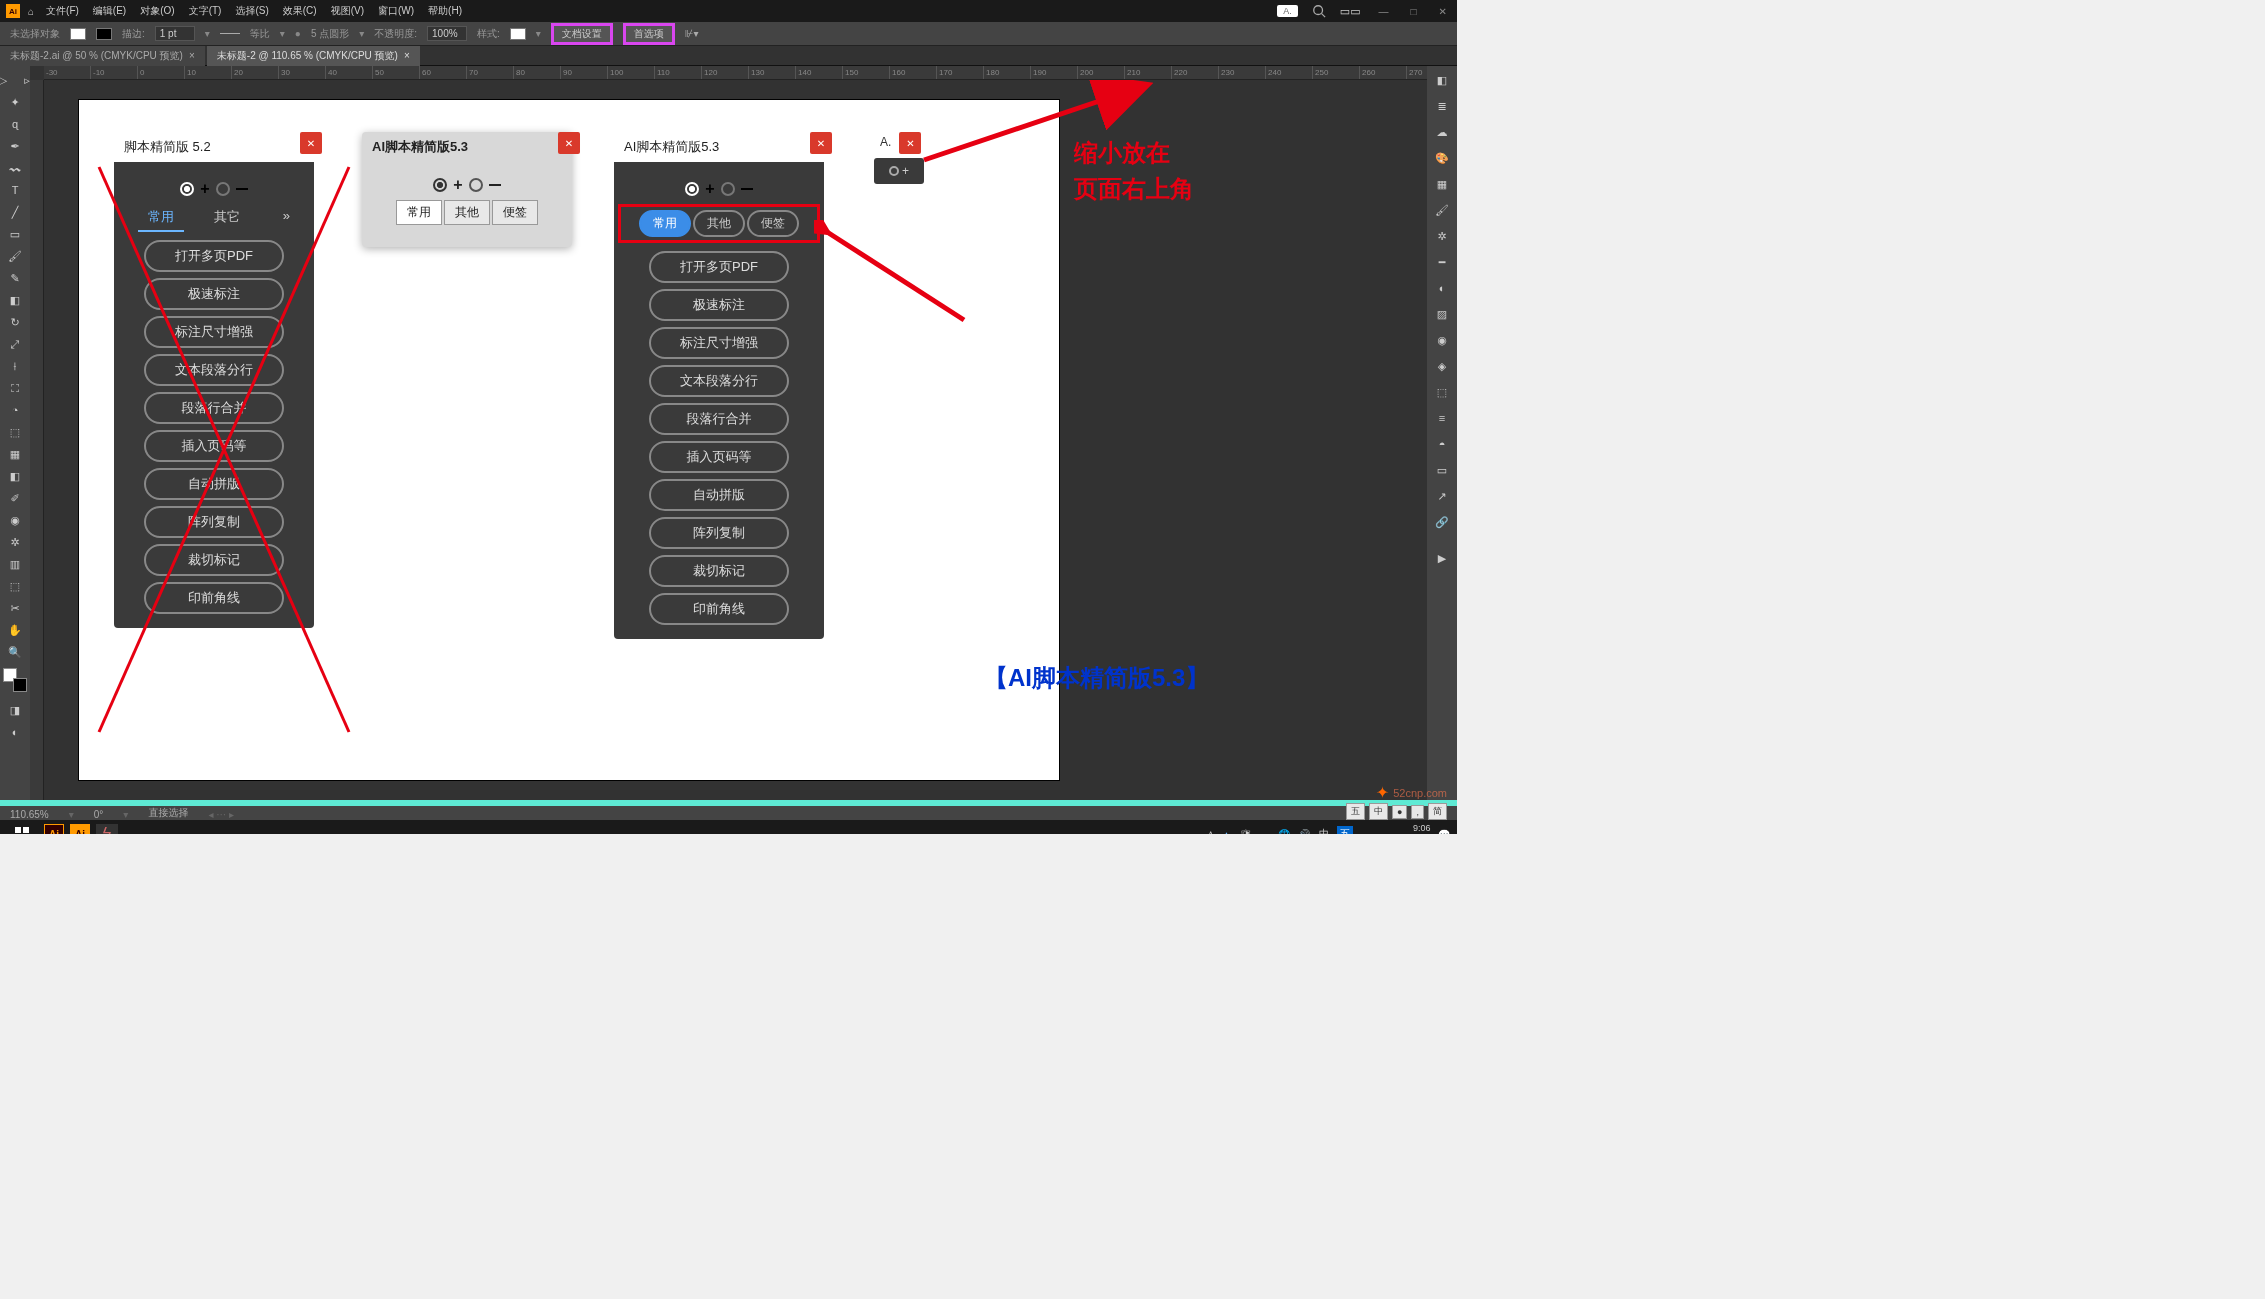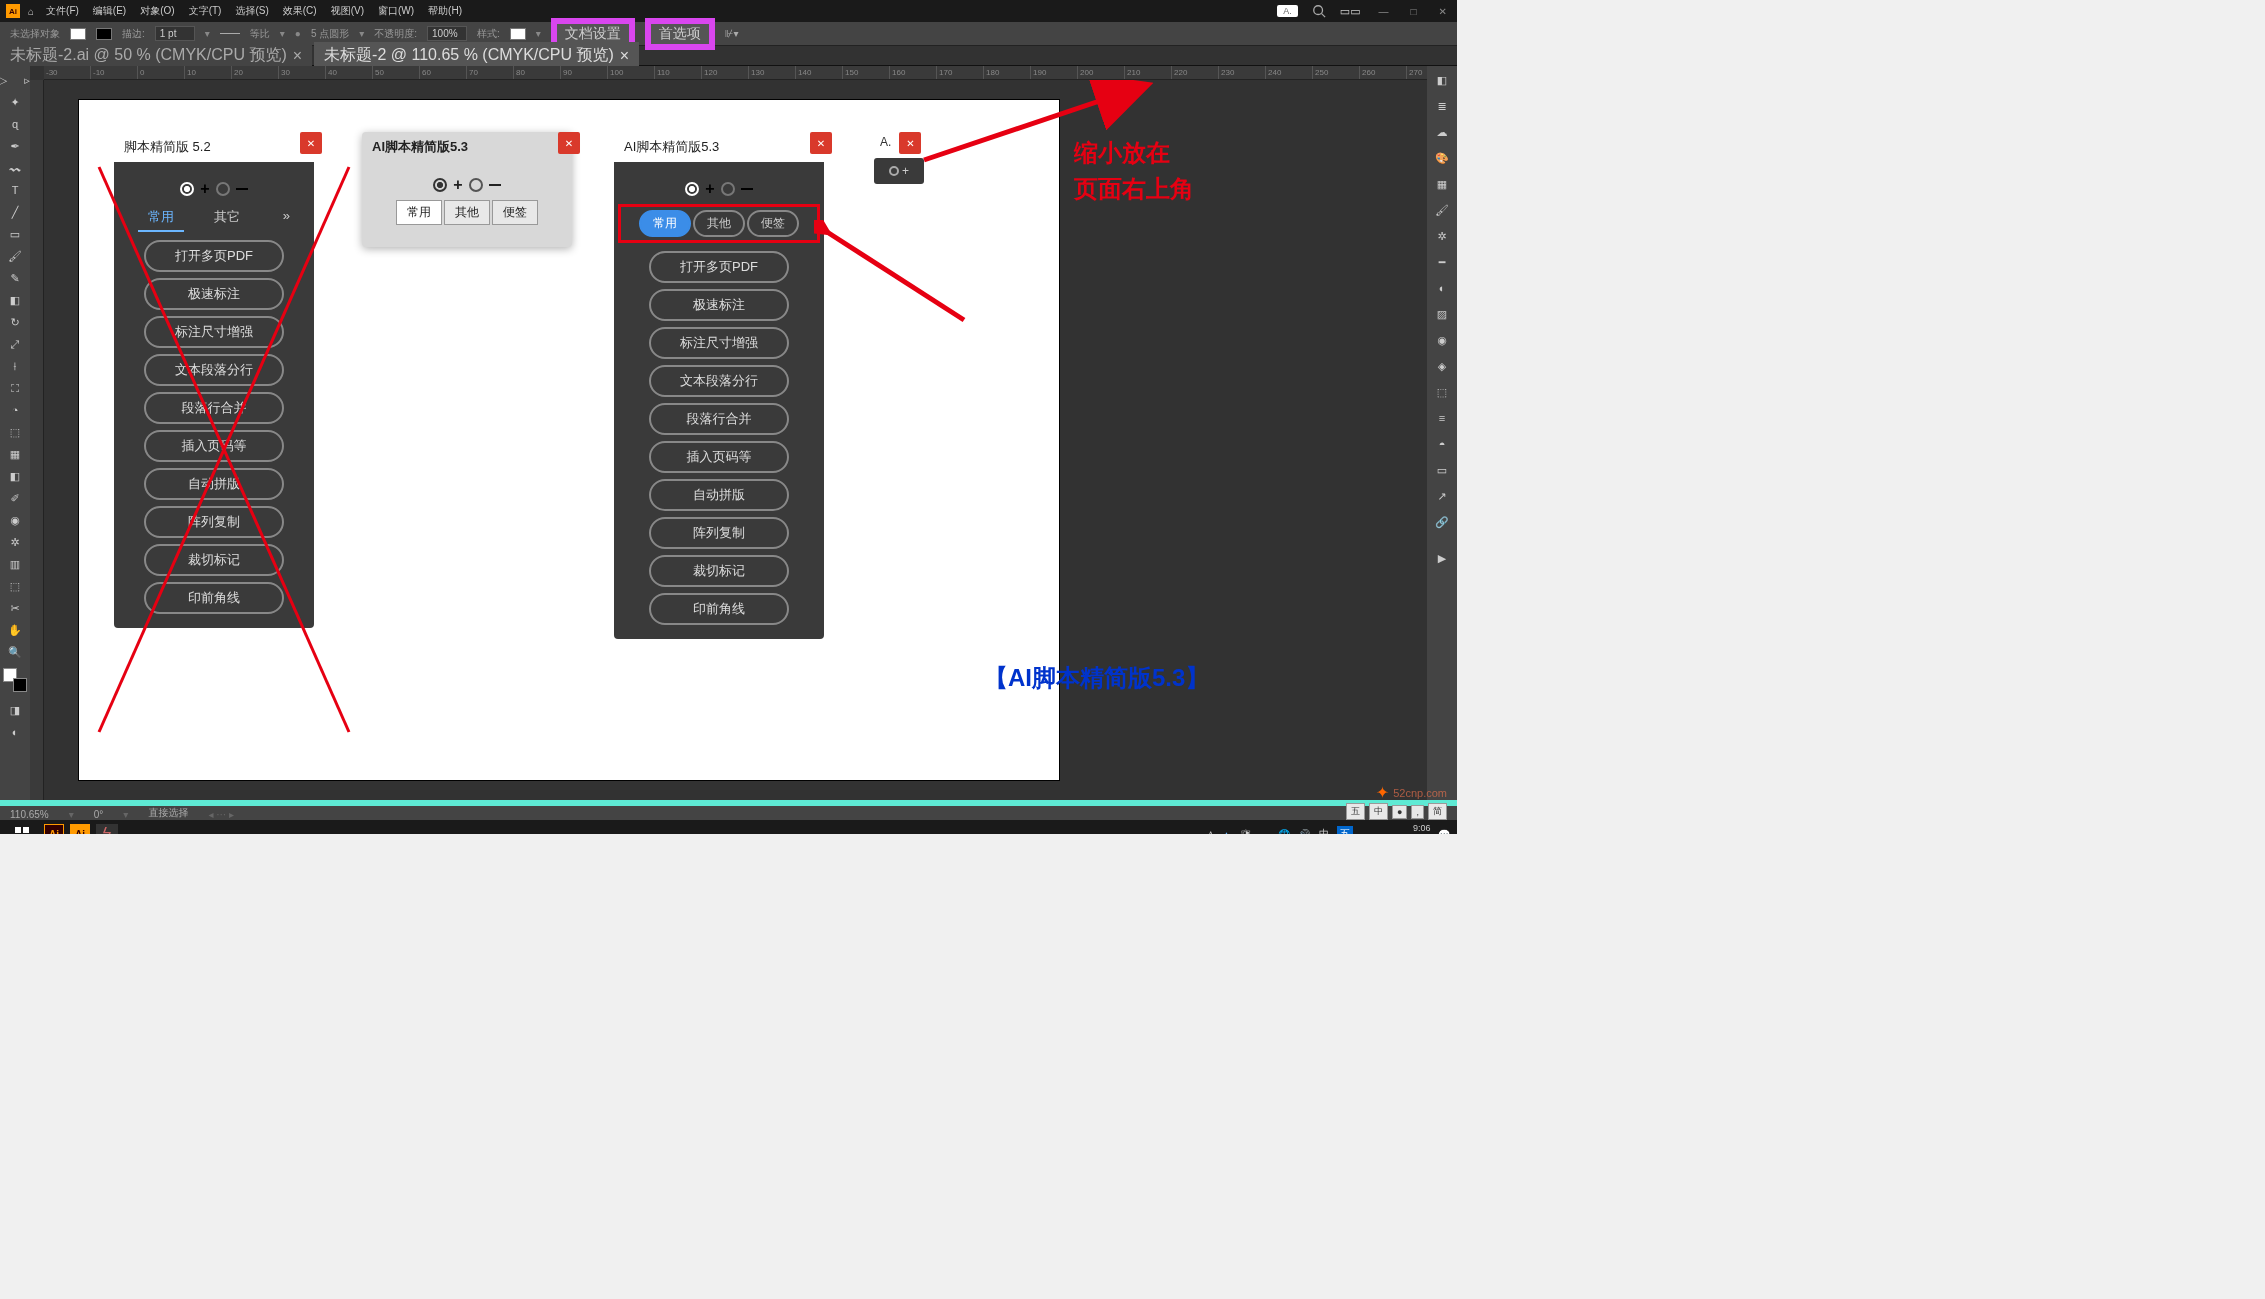--- a/index.html
+++ b/index.html
@@ -14,26 +14,26 @@
 .menuitem { cursor: pointer; font-size: 10px; color: #ccc; }
 .winctrl { margin-left: auto; display: flex; gap: 14px; align-items: center; }
 .search-top { width: 14px; height: 14px; color: #aaa; }
 .win-btn { color: #888; cursor: pointer; padding: 0 4px; }
 .mini-panel-top { background: #fff; color: #666; padding: 1px 6px; font-size: 9px; border-radius: 2px; }
 
 
 .controlbar { height: 24px; background: #444; border-bottom: 1px solid #222; display: flex; align-items: center; padding: 0 10px; color: #aaa; font-size: 10px; gap: 10px; }
 .ctrl-label { color: #999; }
 .ctrl-input { background: #333; border: 1px solid #555; color: #ccc; padding: 1px 4px; font-size: 10px; width: 40px; }
-.ctrl-btn { background: #555; border: 6px solid #d946ef; color: #ccc; padding: 1px 8px; font-size: 14px; cursor: pointer; }
+.ctrl-btn { background: #555; border: 3px solid #d946ef; color: #ccc; padding: 1px 8px; font-size: 10px; cursor: pointer; }
 .ctrl-swatch { width: 16px; height: 12px; background: #fff; border: 1px solid #777; }
 
 
 .tabbar { height: 20px; background: #323232; display: flex; align-items: center; border-bottom: 1px solid #111; }
-.doctab { background: #444; color: #aaa; font-size: 16px; padding: 3px 10px; margin-right: 2px; cursor: pointer; display: flex; align-items: center; gap: 6px; }
+.doctab { background: #444; color: #aaa; font-size: 10px; padding: 3px 10px; margin-right: 2px; cursor: pointer; display: flex; align-items: center; gap: 6px; }
 .doctab.active { background: #555; color: #ddd; }
 .tab-x { cursor: pointer; }
 
 
 .main { position: relative; height: 734px; display: flex; }
 
 
 .toolbar-left { width: 30px; background: #444; display: flex; flex-direction: column; align-items: center; padding-top: 4px; gap: 2px; }
 .tool { width: 24px; height: 20px; display: flex; align-items: center; justify-content: center; color: #ccc; cursor: pointer; font-size: 11px; }
 .tool-row { display: flex; }

